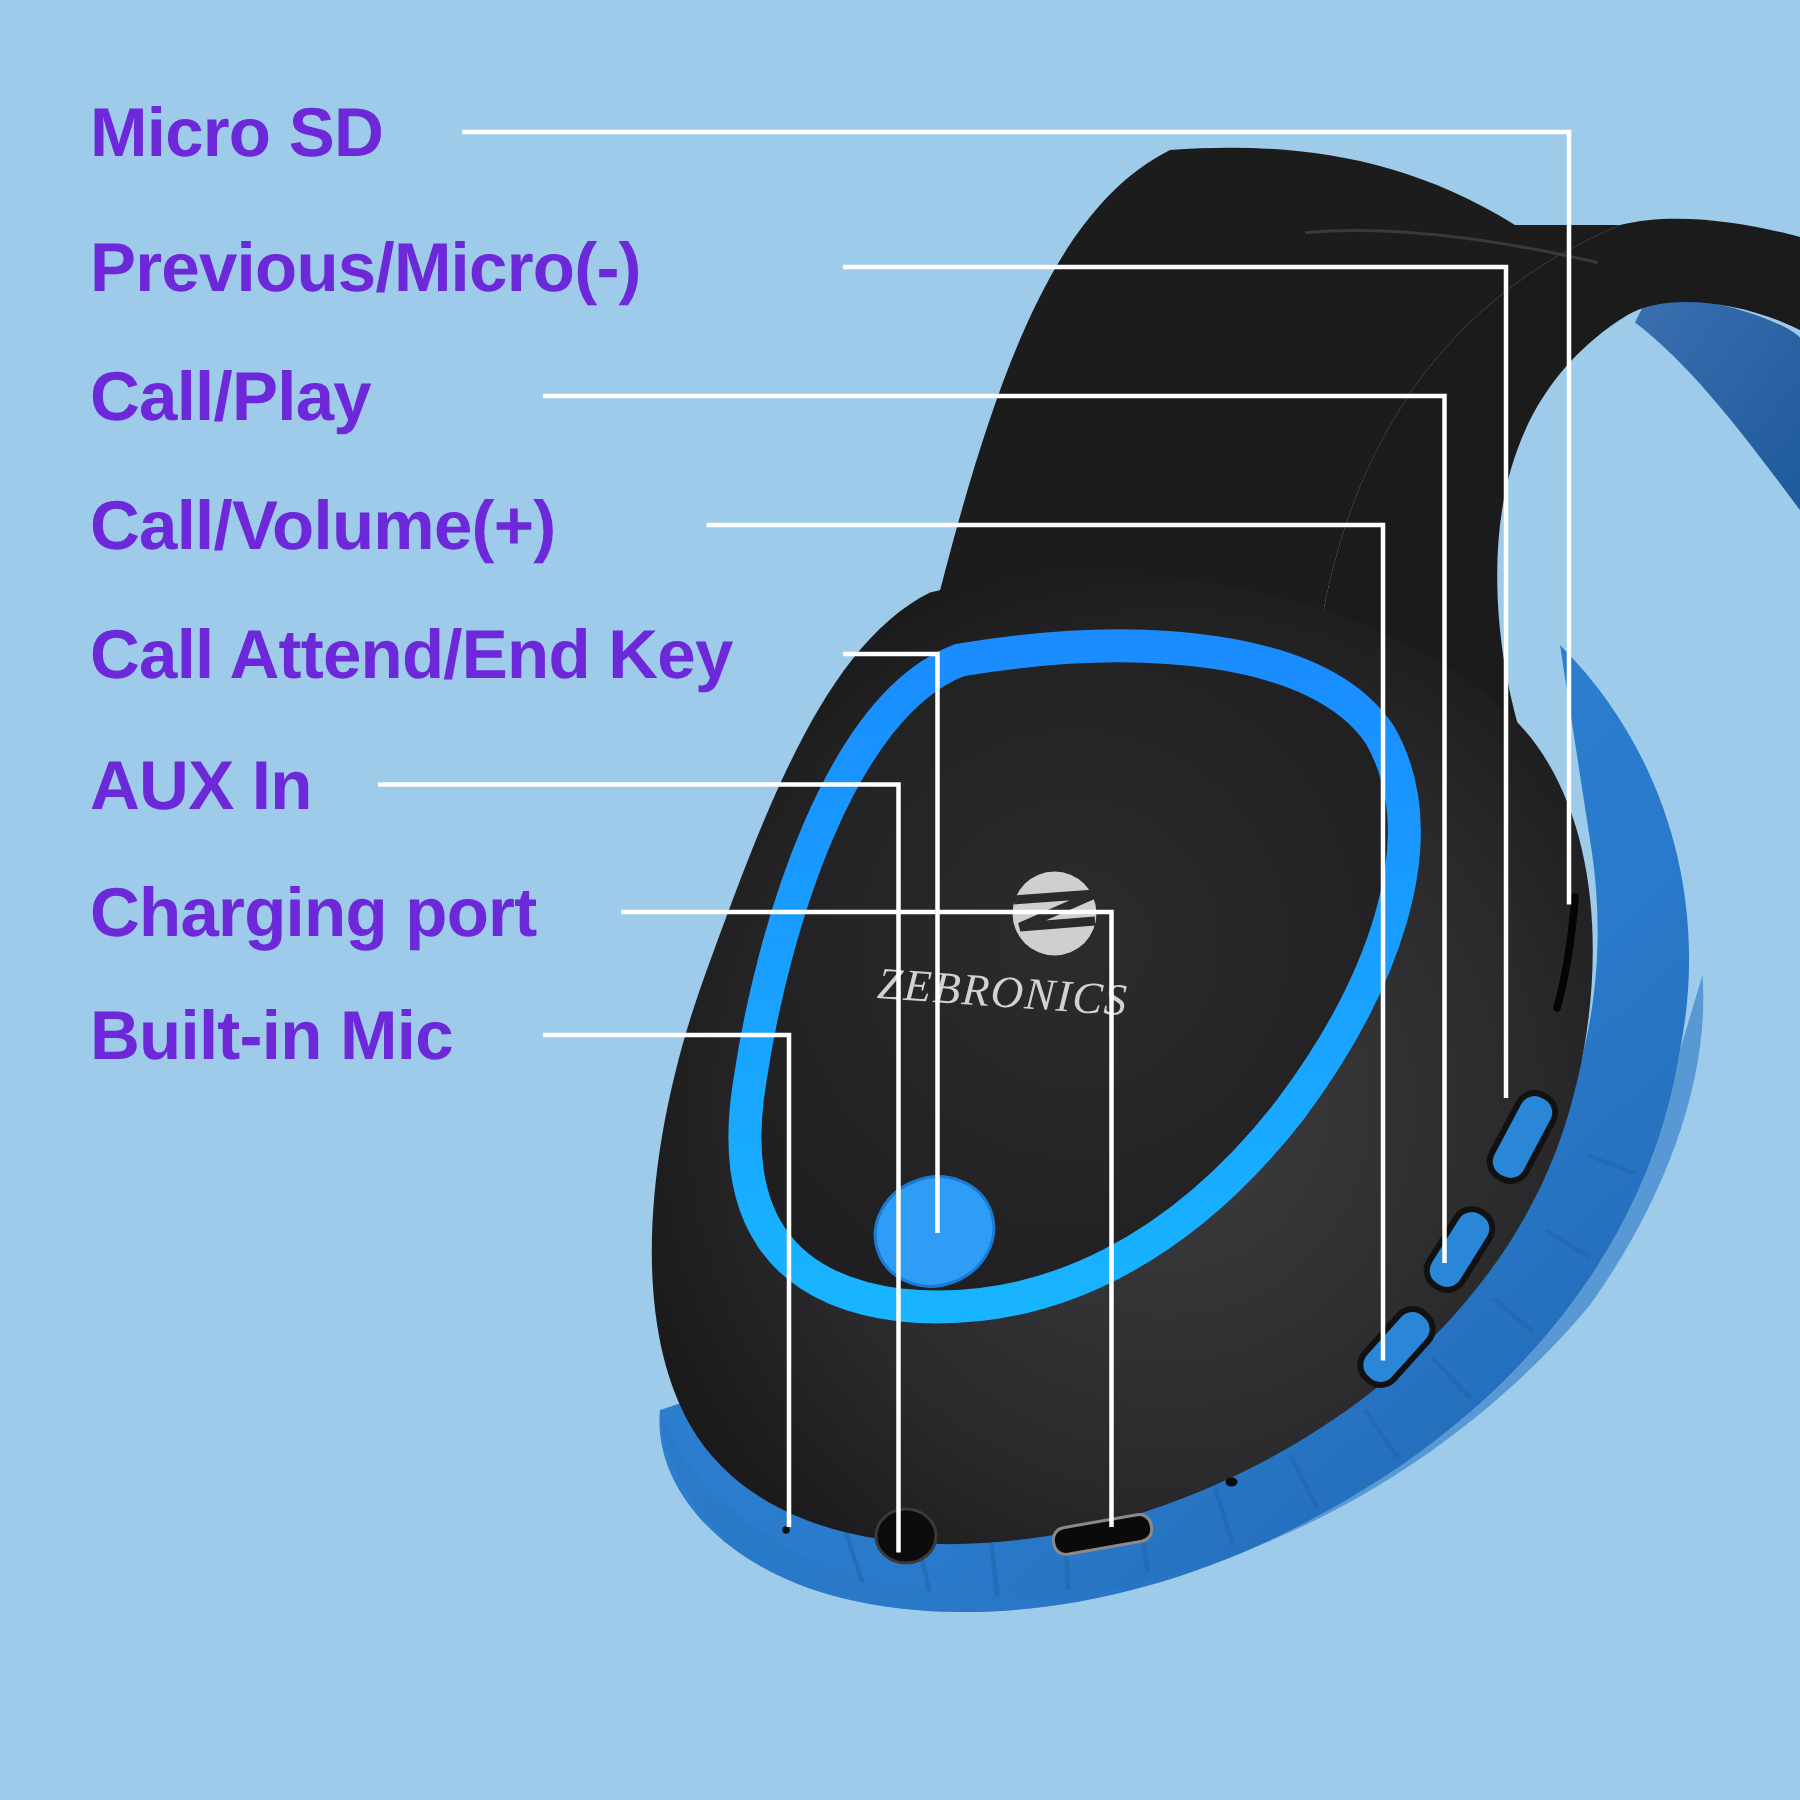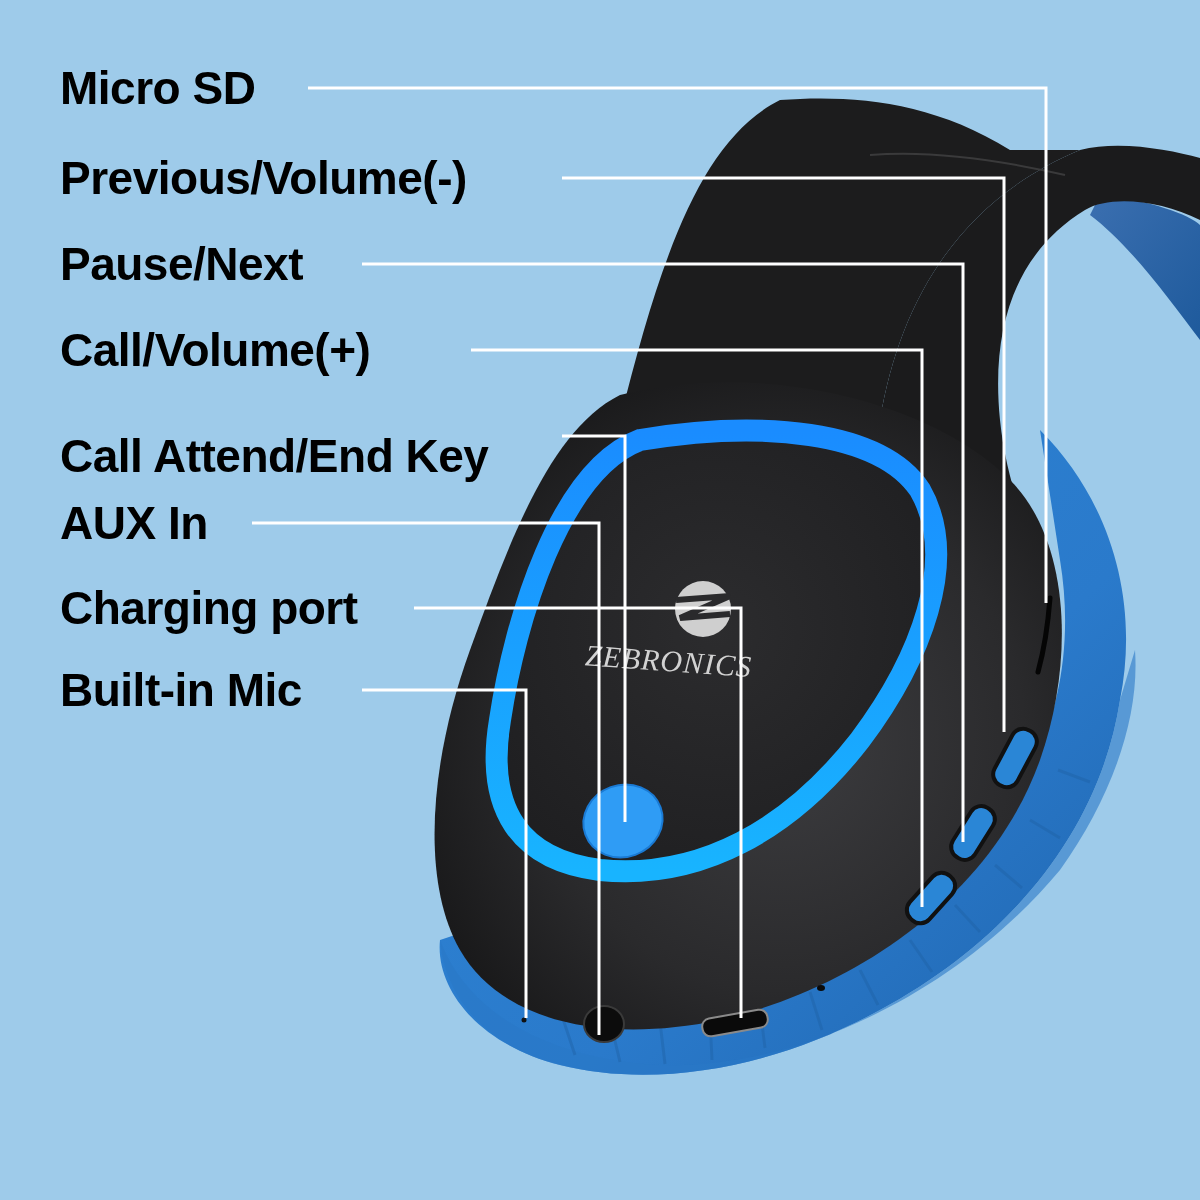--- a/index.html
+++ b/index.html
@@ -9,21 +9,21 @@
     position: relative;
     font-family: "Liberation Sans", "DejaVu Sans", sans-serif;
   }
   #scene { position: absolute; left: 0; top: 0; width: 1200px; height: 1200px; }
   .label {
     position: absolute;
     left: 60px;
     font-family: "Liberation Sans", sans-serif;
     font-weight: bold;
     font-size: 46px;
-    color: #000000;
+    color: #6d28d9;
     line-height: 1;
     letter-spacing: -0.5px;
     white-space: nowrap;
     transform: translateY(-50%);
   }
 </style>
 </head>
 <body>
 
 <svg id="scene" viewBox="0 0 1200 1200" xmlns="http://www.w3.org/2000/svg">
@@ -143,20 +143,20 @@
       <polyline points="471,350 922,350 922,907" fill="none" stroke="#ffffff" stroke-width="3"></polyline>
       <polyline points="562,436 625,436 625,822" fill="none" stroke="#ffffff" stroke-width="3"></polyline>
       <polyline points="252,523 599,523 599,1035" fill="none" stroke="#ffffff" stroke-width="3"></polyline>
       <polyline points="414,608 741,608 741,1018" fill="none" stroke="#ffffff" stroke-width="3"></polyline>
       <polyline points="362,690 526,690 526,1018" fill="none" stroke="#ffffff" stroke-width="3"></polyline>
     </g>
 </svg>
 
 <div id="labels">
     <div class="label" style="top: 88px;">Micro SD</div>
-    <div class="label" style="top: 178px;">Previous/Volume(-)</div>
-    <div class="label" style="top: 264px;">Pause/Next</div>
+    <div class="label" style="top: 178px;">Previous/Micro(-)</div>
+    <div class="label" style="top: 264px;">Call/Play</div>
     <div class="label" style="top: 350px;">Call/Volume(+)</div>
-    <div class="label" style="top: 456px;">Call Attend/End Key</div>
+    <div class="label" style="top: 436px;">Call Attend/End Key</div>
     <div class="label" style="top: 523px;">AUX In</div>
     <div class="label" style="top: 608px; text-align: right;">Charging port</div>
     <div class="label" style="top: 690px;">Built-in Mic</div>
   </div>
 
 </body></html>

